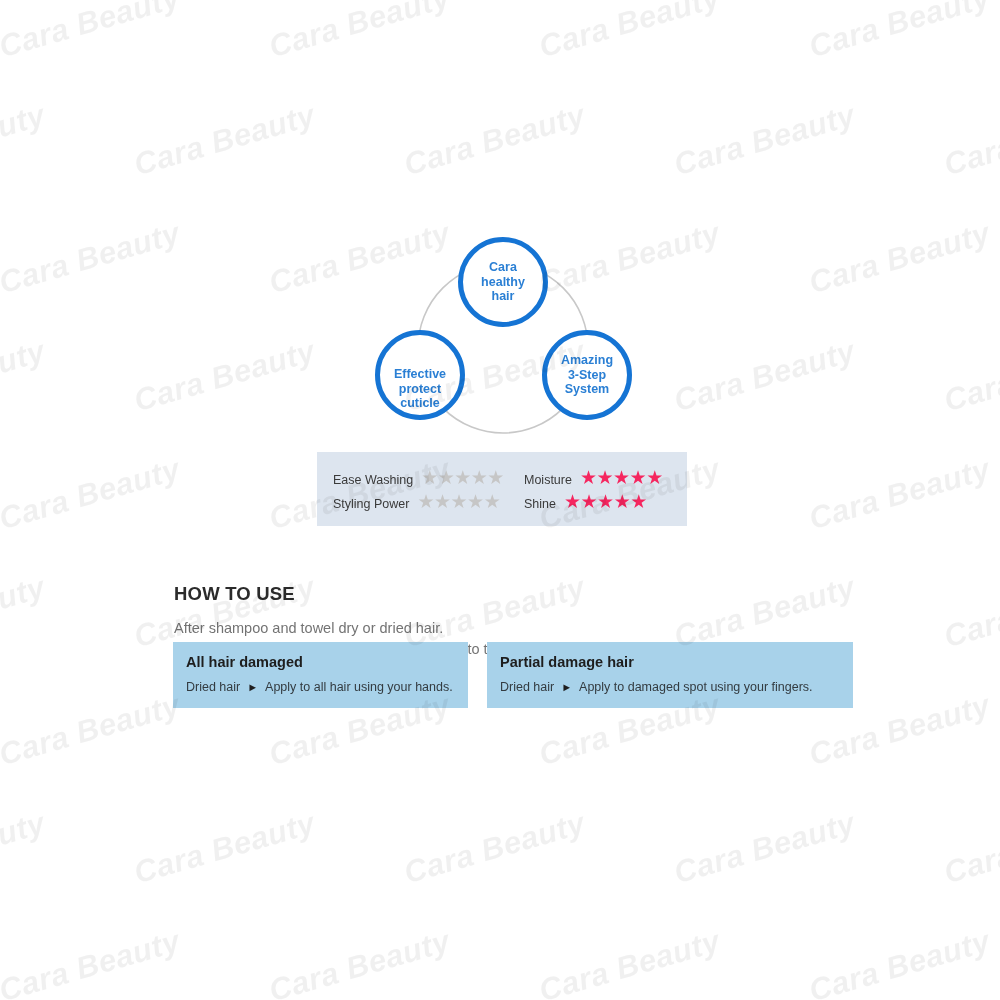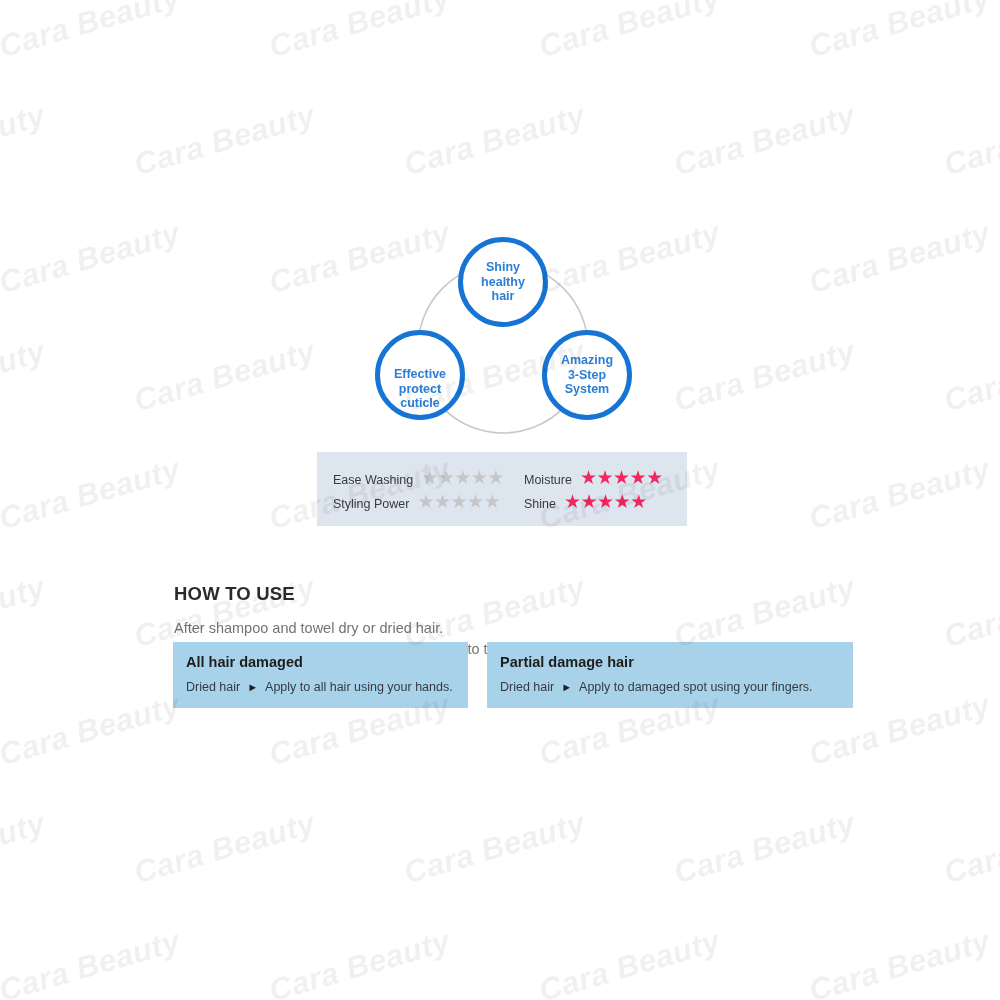--- a/index.html
+++ b/index.html
@@ -201,21 +201,21 @@
 <div id="page">
 
   <div id="diagram">
 
     <svg id="ring-svg" viewBox="0 0 320 210">
       <circle id="ring-path" cx="163" cy="123" r="85" fill="none" stroke="#c8c8c8" stroke-width="1.6"></circle>
     </svg>
 
     <div class="circle" id="circle-top" style="border-color: rgb(21, 116, 212);">
       <div class="circle-label" style="color: rgb(42, 127, 212);">
-        <span>Shiny</span><br>
+        <span>Cara</span><br>
         <span>healthy</span><br>
         <span>hair</span>
       </div>
     </div>
 
     <div class="circle" id="circle-left" style="border-color: rgb(21, 116, 212);">
       <div class="circle-label" style="color: rgb(42, 127, 212); margin-top: 28px;">
         <span>Effective</span><br>
         <span>protect</span><br>
         <span>cuticle</span>

